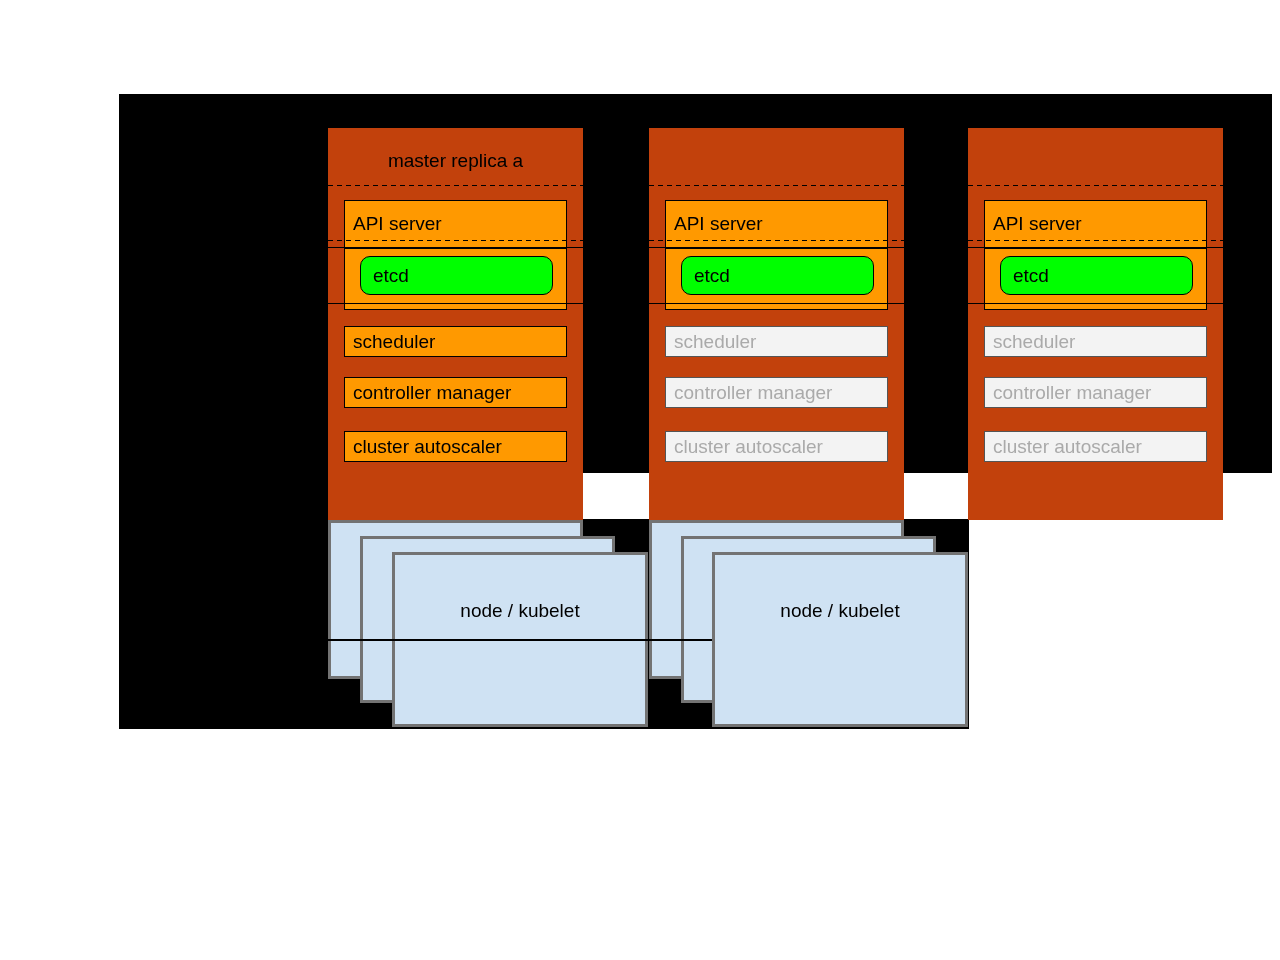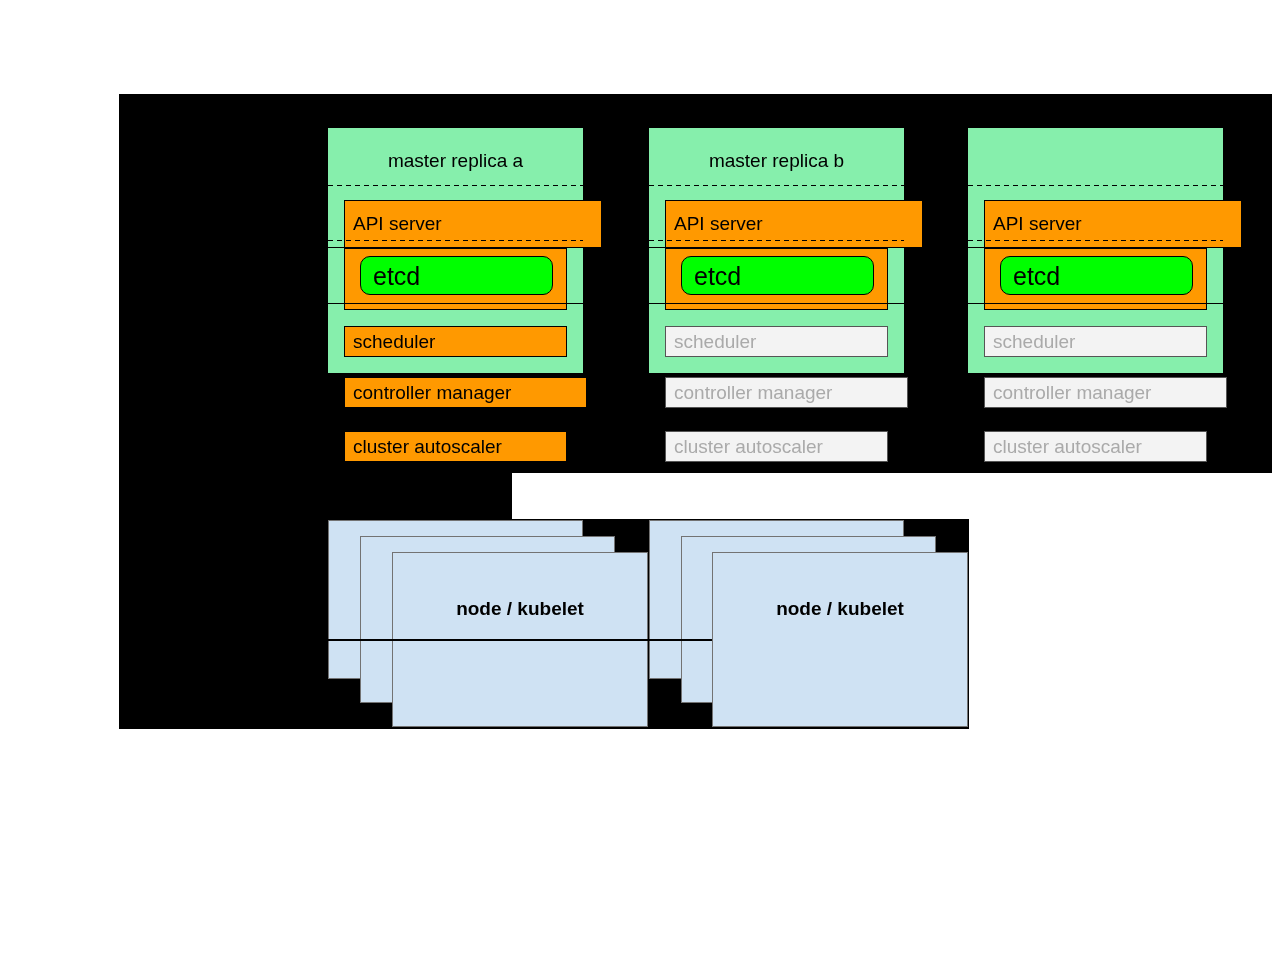--- a/index.html
+++ b/index.html
@@ -4,44 +4,44 @@
 <style>
   html,body{margin:0;padding:0;background:#fff;}
   #stage{position:relative;width:1280px;height:960px;background:#fff;overflow:hidden;
          font-family:"Liberation Sans", sans-serif;}
   .blk{position:absolute;background:#000;}
   #blk-main{left:119px;top:94px;width:1153px;height:379px;}
   #blk-left{left:119px;top:473px;width:393px;height:46px;}
   #blk-bottom{left:119px;top:519px;width:850px;height:210px;}
 
   
-  .master{position:absolute;top:128px;width:255px;height:245px;background:#86efac;z-index:2;}
+  .master{position:absolute;top:128px;width:255px;height:392px;background:#c2410c;z-index:2;}
   .m-a{left:328px;} .m-b{left:649px;} .m-c{left:968px;}
   .m-title{position:absolute;left:0;top:22px;width:100%;height:22px;line-height:22px;
            text-align:center;font-size:19px;color:#000;}
   .dash{position:absolute;left:0;width:100%;height:1px;
         background:repeating-linear-gradient(90deg,#000 0 5px,transparent 5px 9px);}
   .dash.l1{top:57px;} .dash.l2{top:112px;}
   .solid{position:absolute;left:0;width:100%;height:1px;background:#000;}
   .solid.s1{top:119px;} .solid.s2{top:175px;}
   .comp{position:absolute;left:16px;width:221px;background:#ff9900;border:1px solid #000;
         font-size:19px;color:#000;}
   .comp span{position:absolute;left:8px;top:50%;transform:translateY(-50%);white-space:nowrap;}
-  .comp.api{top:72px;height:46px;padding-left:35px;}
+  .comp.api{top:72px;height:46px;}
   .comp.etcdwrap{top:120px;height:60px;}
   .comp.sched{top:198px;height:29px;}
-  .comp.cm{top:249px;height:29px;padding-left:20px;}
+  .comp.cm{top:249px;height:29px;}
   .comp.ca{top:296px;height:29px;margin-top:7px;}
   .comp.inactive{background:#f3f3f3;border:1px solid #555;color:#aaa;}
   .etcd{position:absolute;left:15px;top:7px;width:191px;height:37px;background:#00ff00;
-        border:1px solid #000;border-radius:10px;font-size:25px;color:#000;}
+        border:1px solid #000;border-radius:10px;font-size:19px;color:#000;}
   .etcd span{position:absolute;left:12px;top:50%;transform:translateY(-50%);}
 
   
-  .node{position:absolute;background:#cfe2f3;border:1px solid #737373;box-sizing:border-box;font-weight:bold;}
+  .node{position:absolute;background:#cfe2f3;border:3px solid #737373;box-sizing:border-box;}
   .n-back{top:520px;width:255px;height:159px;z-index:3;}
   .n-mid{top:536px;width:255px;height:167px;z-index:4;}
   .n-front{top:552px;width:256px;height:175px;z-index:5;}
   .s1-back{left:328px;} .s1-mid{left:360px;} .s1-front{left:392px;}
   .s2-back{left:649px;} .s2-mid{left:681px;} .s2-front{left:712px;z-index:7;}
   .n-label{position:absolute;left:0;top:45px;width:100%;height:22px;line-height:22px;
            text-align:center;font-size:19px;color:#000;}
   #connector{position:absolute;left:328px;top:639px;width:384px;height:2px;background:#000;z-index:6;}
 </style>
 </head>
@@ -72,21 +72,20 @@
     </div>
     <div class="comp cm">
       <span>controller manager</span>
     </div>
     <div class="comp ca">
       <span>cluster autoscaler</span>
     </div>
   </div>
 
   <div class="master m-b">
-    <div class="m-title">master replica b</div>
     <div class="dash l1"></div>
     <div class="comp api">
       <span>API server</span>
     </div>
     <div class="dash l2"></div>
     <div class="solid s1"></div>
     <div class="comp etcdwrap">
       <div class="etcd">
         <span>etcd</span>
       </div>

